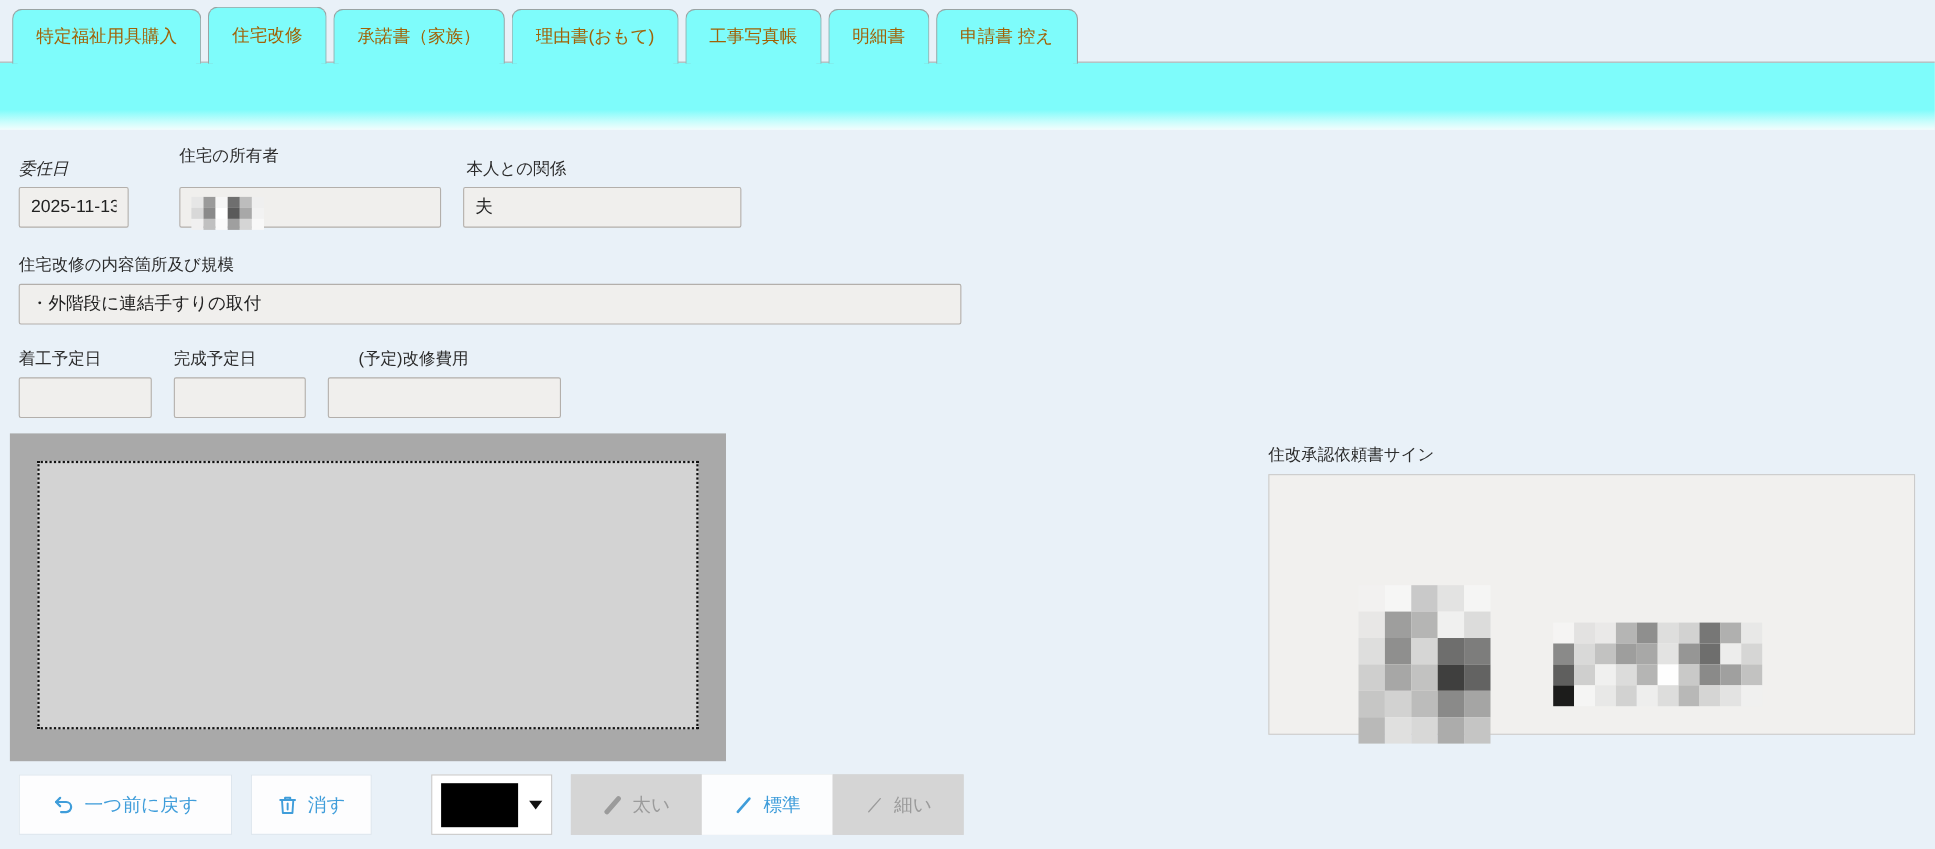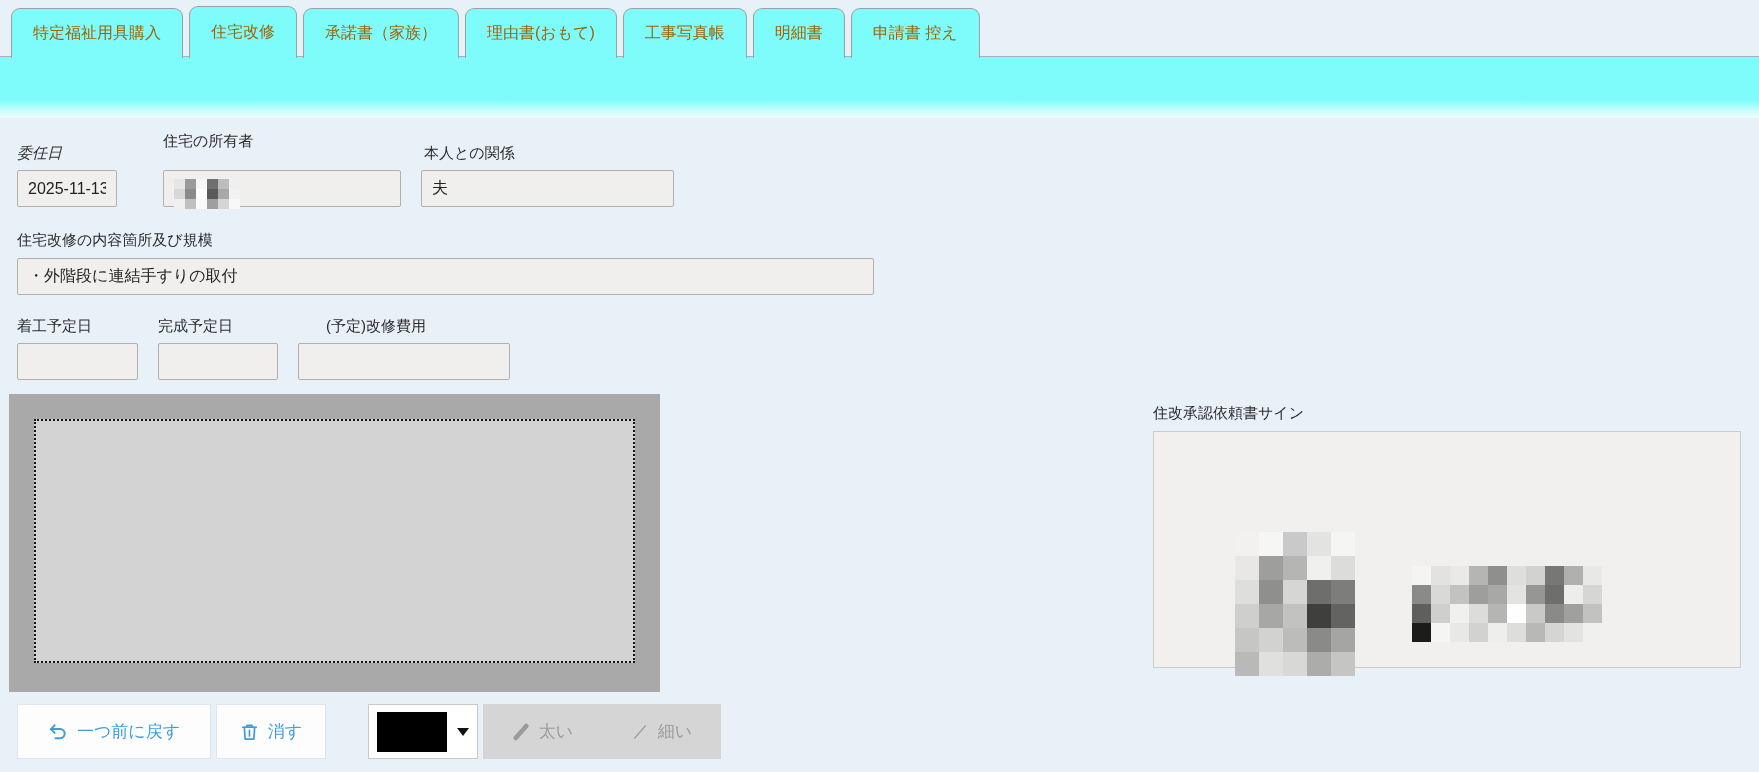--- a/index.html
+++ b/index.html
@@ -84,21 +84,21 @@
   .sig-box{
     position:absolute;left:1153px;top:431px;width:588px;height:237px;
     background:#f1f0ee;
     border:1px solid #cbcbcb;
     box-sizing:border-box;
   }
 
   
   .toolbar{
     position:absolute;left:17px;top:704px;height:55px;
-    display:flex;align-items:stretch;
+    display:flex;align-items:stretch;gap:12px;
   }
   .tb-btn{
     display:flex;align-items:center;justify-content:center;gap:9px;
     background:#fdfdfe;
     border:1px solid #dde6ee;
     color:#3f9dda;
     font-size:17px;
     cursor:pointer;
     box-sizing:border-box;
     font-family:"Liberation Sans","DejaVu Sans",sans-serif;
@@ -341,20 +341,28 @@
 
     <div class="thickness-group">
       <button class="thick-btn">
         <span style="display:flex;">
           <svg width="18" height="18" viewBox="0 0 24 24">
               <line x1="5" y1="20" x2="19" y2="4" stroke="currentColor" stroke-width="6" stroke-linecap="round"></line>
             </svg>
         </span>
         <span>太い</span>
       </button>
+      <button class="thick-btn selected">
+        <span style="display:flex;">
+          <svg width="18" height="18" viewBox="0 0 24 24">
+              <line x1="5" y1="20" x2="19" y2="4" stroke="currentColor" stroke-width="3.2" stroke-linecap="round"></line>
+            </svg>
+        </span>
+        <span>標準</span>
+      </button>
       <button class="thick-btn">
         <span style="display:flex;">
           <svg width="18" height="18" viewBox="0 0 24 24">
               <line x1="5" y1="20" x2="19" y2="4" stroke="currentColor" stroke-width="1.6" stroke-linecap="round"></line>
             </svg>
         </span>
         <span>細い</span>
       </button>
     </div>
   </div>

